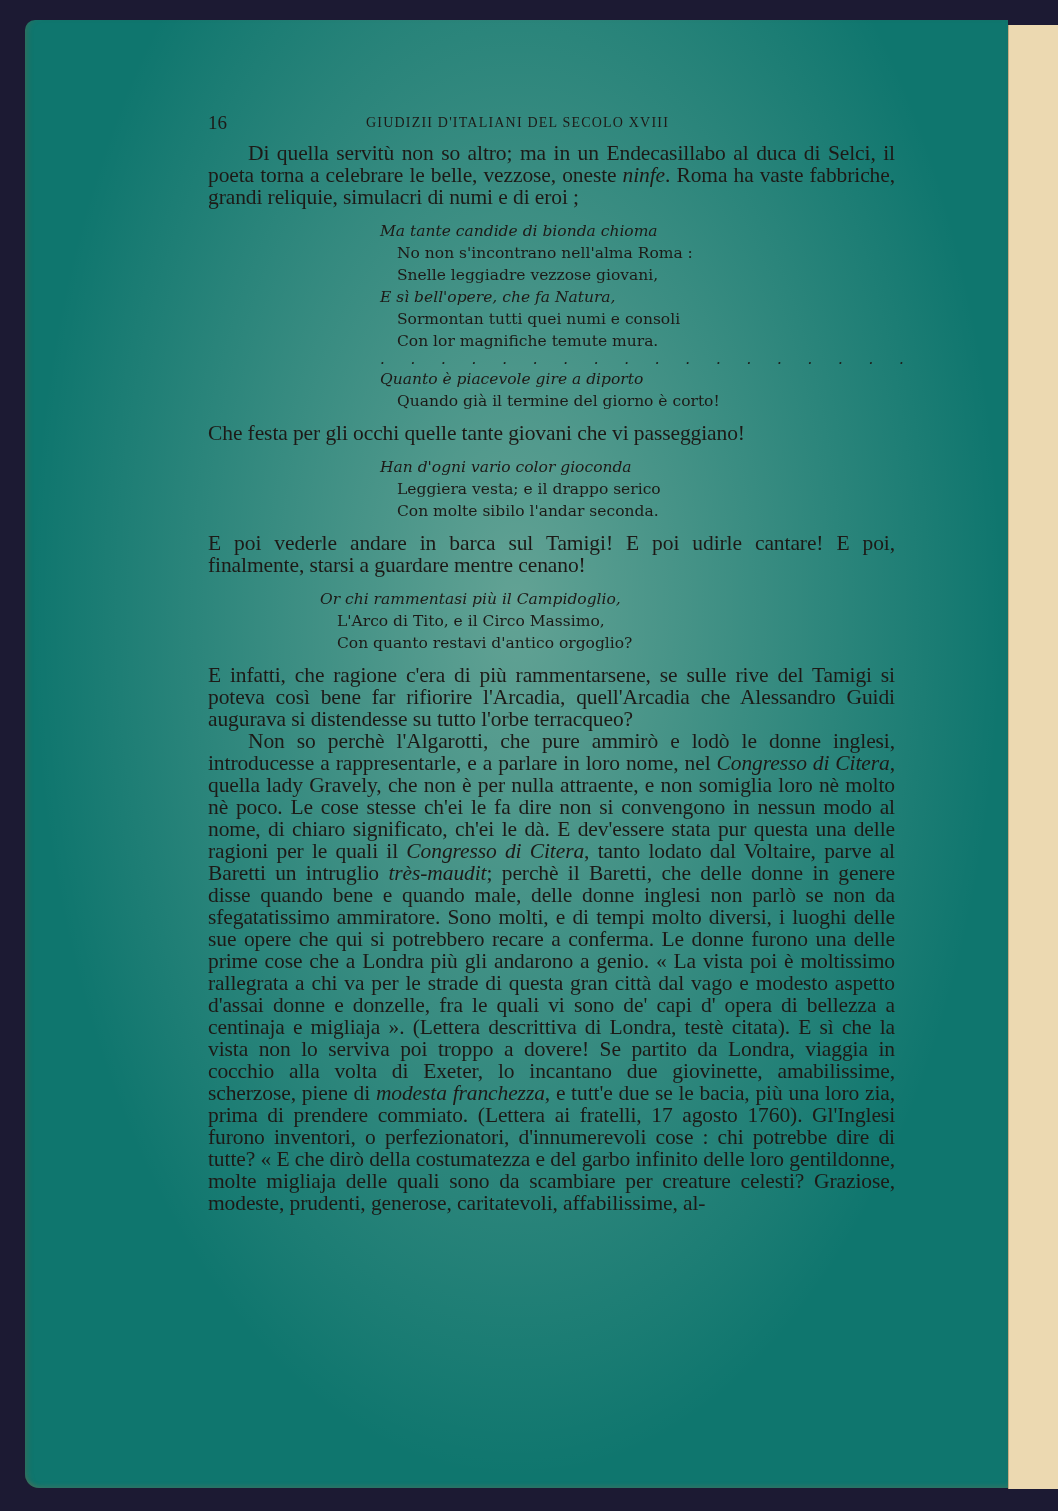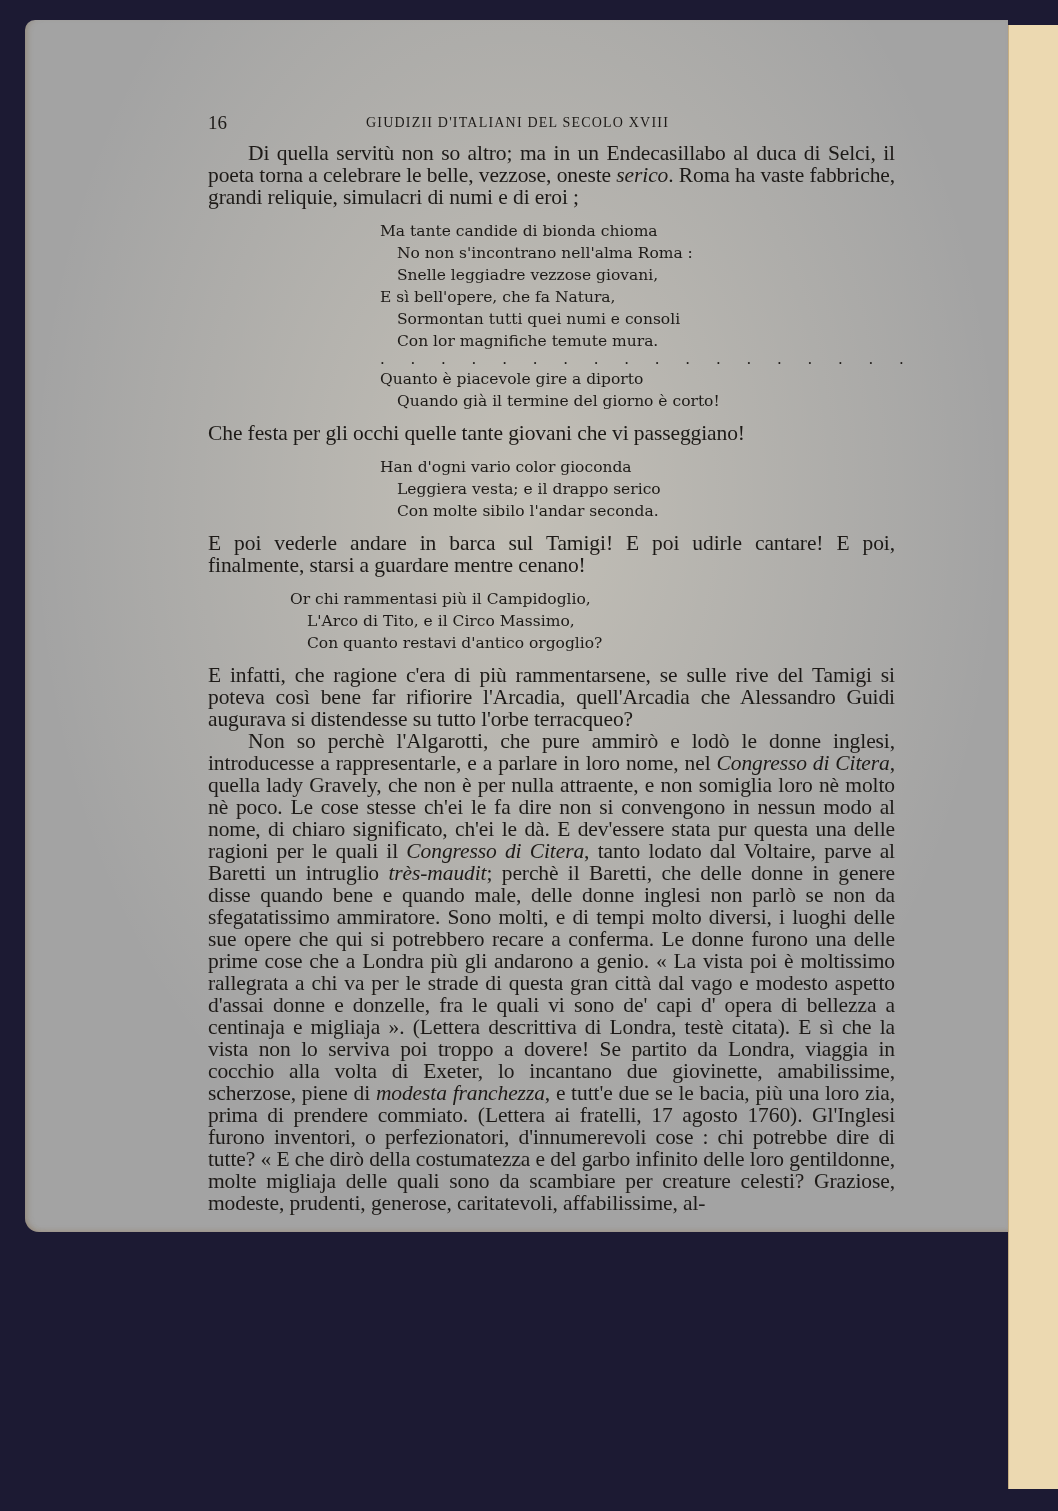--- a/index.html
+++ b/index.html
@@ -8,22 +8,22 @@
     background:#1c1a33;
     position:relative;
     font-family:"DejaVu Serif", "Liberation Serif", serif;
   }
   .sheet-back {
     position:absolute; left:1008px; top:25px; width:60px; height:1464px;
     background:#ecd9b1;
     border-left:1px solid #c7ae82;
   }
   .page {
-    position:absolute; left:25px; top:20px; width:983px; height:1212px;
-    background:#a3a3a3;
+    position:absolute; left:25px; top:20px; width:983px; height:1468px;
+    background:#0f766e;
     border-radius:10px 0 0 14px;
     box-shadow: inset 6px 0 6px -4px rgba(120,95,60,0.35), inset 0 -4px 4px -2px rgba(150,120,80,0.25);
   }
   .page::before {
     content:""; position:absolute; left:0; top:0; right:0; bottom:0;
     background:
       radial-gradient(ellipse at 50% 40%, rgba(255,245,220,0.35), rgba(0,0,0,0) 70%);
     border-radius:inherit;
   }
   .text-block {
@@ -46,42 +46,42 @@
     text-align:justify; margin:0;
     letter-spacing:-0.1px;
   }
   .para.indent { text-indent:40px; }
   .verse {
     font-family:"DejaVu Serif", serif;
     font-size:15.5px; line-height:22px;
     margin:12px 0 10px 0;
   }
   .verse .line { white-space:nowrap; }
-  .verse .l0 { padding-left:0; }
+  .verse .l0 { padding-left:0;font-style:italic; }
   .verse .l1 { padding-left:17px; }
   .dots { letter-spacing:10.5px; font-size:15px; line-height:14px; height:16px; }
   .v1 { margin-left:172px; }
   .v2 { margin-left:172px; }
-  .v3 { margin-left:82px; }
+  .v3 { margin-left:112px; }
   i { font-style:italic; }
 </style>
 </head>
 <body>
 
 <div class="sheet-back"></div>
 
 <div class="page">
   <div class="text-block">
 
     <div class="running-head">
       <span class="page-number">16</span>
       <span class="running-title">GIUDIZII D'ITALIANI DEL SECOLO XVIII</span>
     </div>
 
-    <p class="para indent"><span>Di quella servitù non so altro; ma in un Endecasillabo al duca di Selci, il poeta torna a celebrare le belle, vezzose, oneste </span><i>serico</i><span>. Roma ha vaste fabbriche, grandi reliquie, simulacri di numi e di eroi ;</span></p>
+    <p class="para indent"><span>Di quella servitù non so altro; ma in un Endecasillabo al duca di Selci, il poeta torna a celebrare le belle, vezzose, oneste </span><i>ninfe</i><span>. Roma ha vaste fabbriche, grandi reliquie, simulacri di numi e di eroi ;</span></p>
 
     <div class="verse v1">
       <div class="line l0">Ma tante candide di bionda chioma</div>
       <div class="line l1">No non s'incontrano nell'alma Roma :</div>
       <div class="line l1">Snelle leggiadre vezzose giovani,</div>
       <div class="line l0">E sì bell'opere, che fa Natura,</div>
       <div class="line l1">Sormontan tutti quei numi e consoli</div>
       <div class="line l1">Con lor magnifiche temute mura.</div>
       <div class="line l0 dots">. . . . . . . . . . . . . . . . . .</div>
       <div class="line l0">Quanto è piacevole gire a diporto</div>

